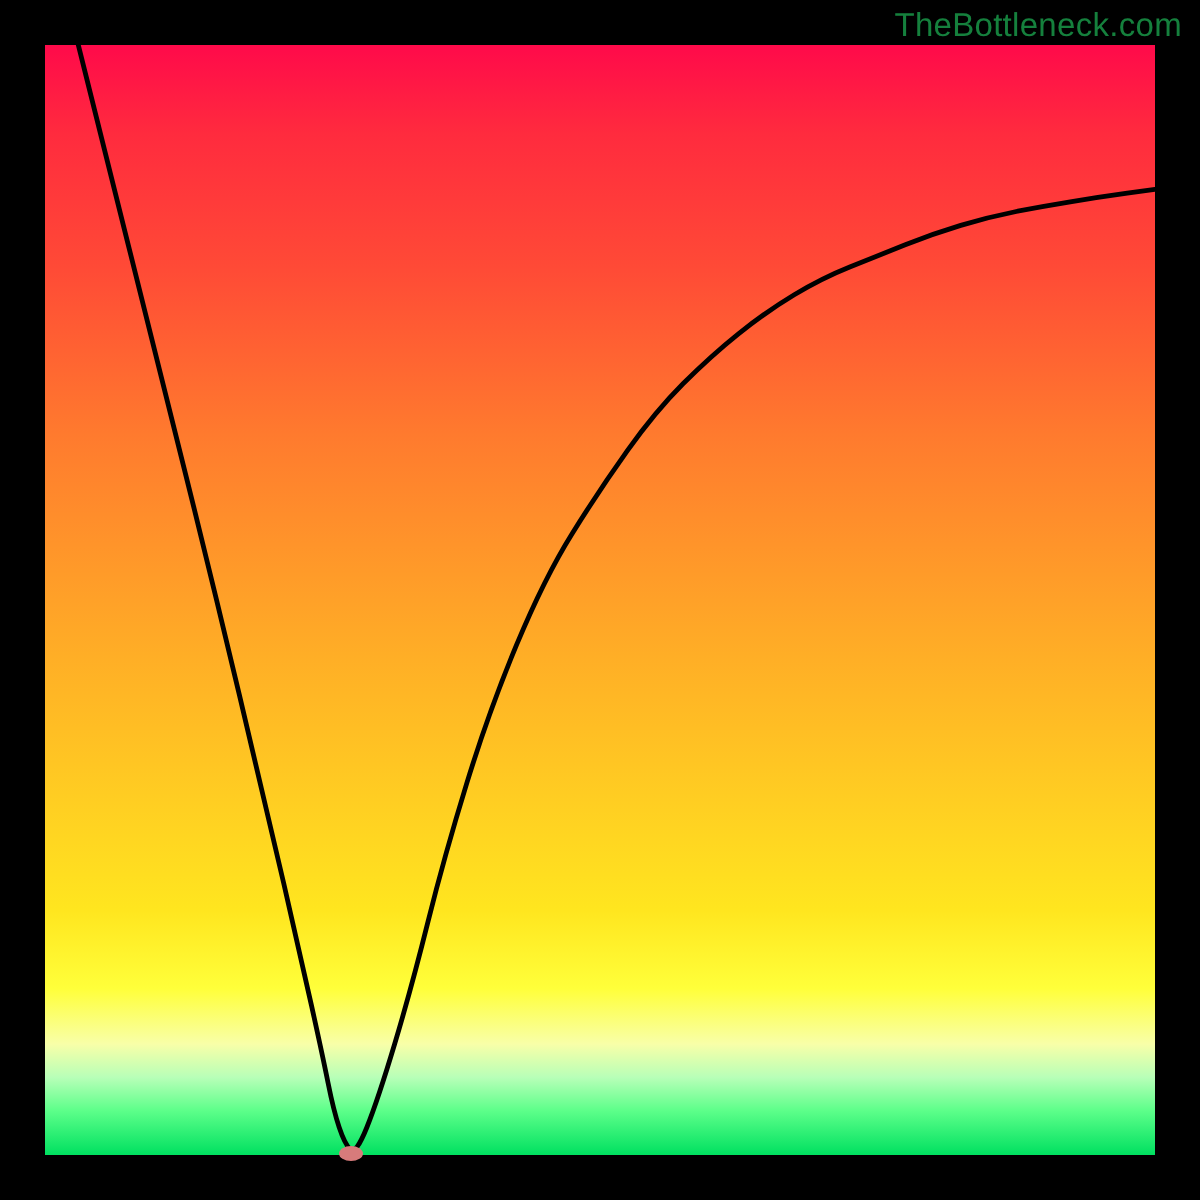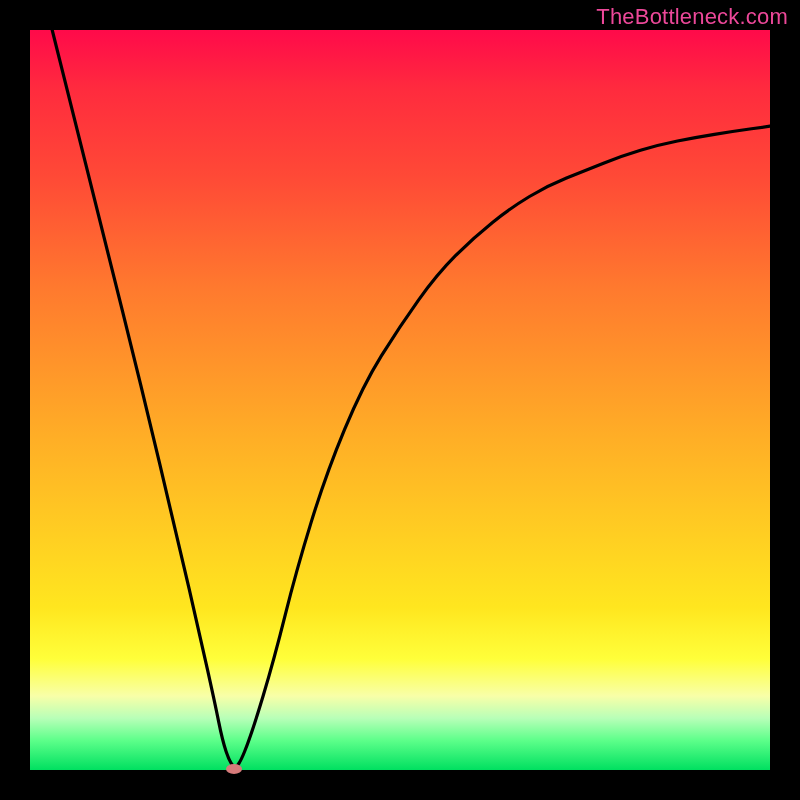--- a/index.html
+++ b/index.html
@@ -37,21 +37,21 @@
       #f8ffa8 90%,
       #b8ffb8 93%,
       #5dff8a 96%,
       #00e060 100%
     );
   }
   .watermark {
     position: absolute;
     top: 4px;
     right: 12px;
-    color: #ec4899;
+    color: #15803d;
     font-size: 22px;
     font-weight: 500;
     letter-spacing: 0.2px;
   }
   svg.curve {
     position: absolute;
     left: 0;
     top: 0;
     width: 740px;
     height: 740px;

